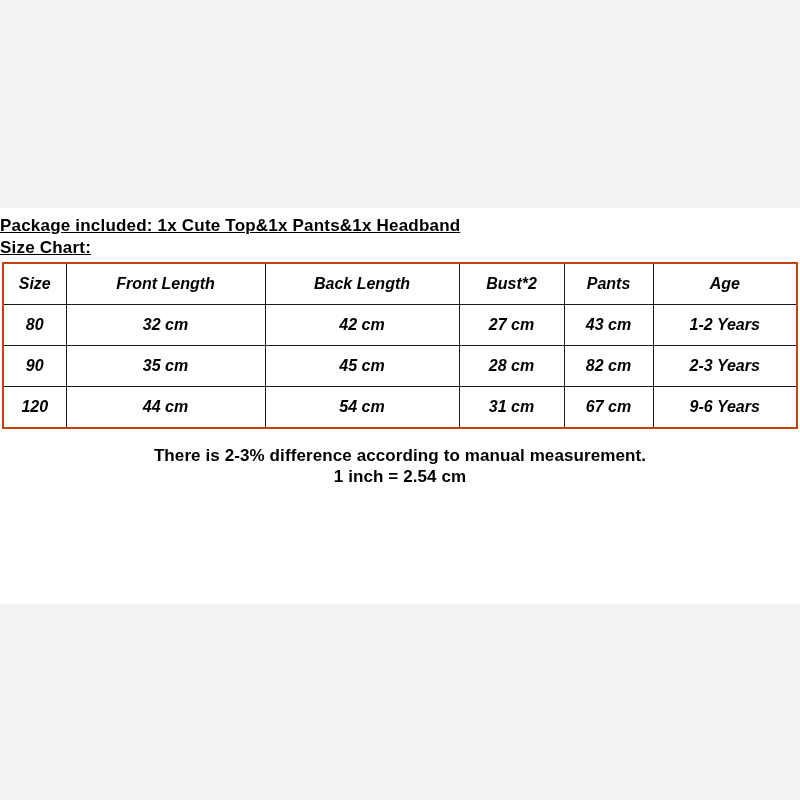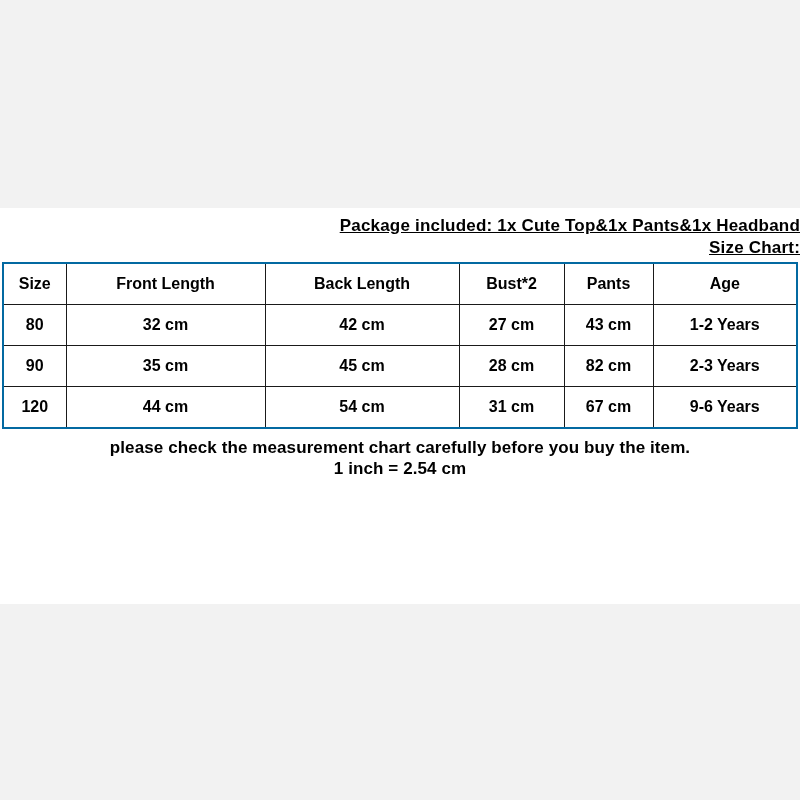--- a/index.html
+++ b/index.html
@@ -19,33 +19,34 @@
     position: absolute;
     top: 208px;
     left: 0;
     width: 800px;
     height: 396px;
     background: #ffffff;
     box-sizing: border-box;
     padding-top: 7px;
   }
   .heading {
-    text-align: right;
+    text-align: left;
     font-weight: bold;
     font-size: 17px;
     line-height: 22px;
     text-decoration: underline;
     letter-spacing: 0.2px;
   }
   table.size-table {
     border-collapse: collapse;
     table-layout: fixed;
     width: 794px;
-    margin: 3px auto 8px auto;
-    border: 2px solid #0369a1;
+    margin: 3px auto 16px auto;
+    border: 2px solid #c2410c;
+    font-style: italic;
   }
   table.size-table th,
   table.size-table td {
     border: 1px solid #1a1a1a;
     text-align: center;
     vertical-align: middle;
     font-weight: bold;
     font-size: 16px;
     height: 40px;
     padding: 0;
@@ -113,17 +114,17 @@
         <td>44 cm</td>
         <td>54 cm</td>
         <td>31 cm</td>
         <td>67 cm</td>
         <td>9-6 Years</td>
       </tr>
     </tbody>
   </table>
 
   <div class="notes">
-    <div class="note-line">please check the measurement chart carefully before you buy the item.</div>
+    <div class="note-line">There is 2-3% difference according to manual measurement.</div>
     <div class="note-line">1 inch = 2.54 cm</div>
   </div>
 
 </div>
 
 </body></html>

